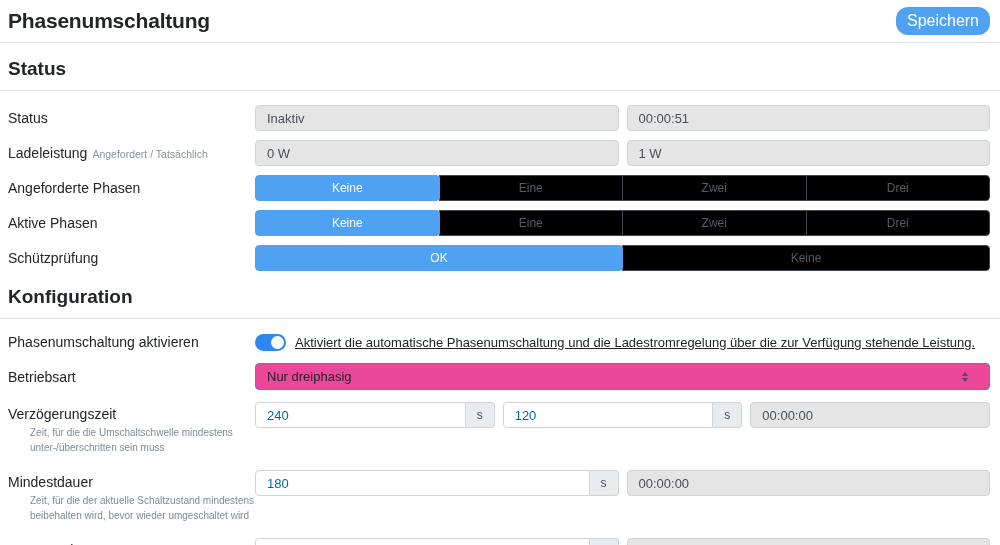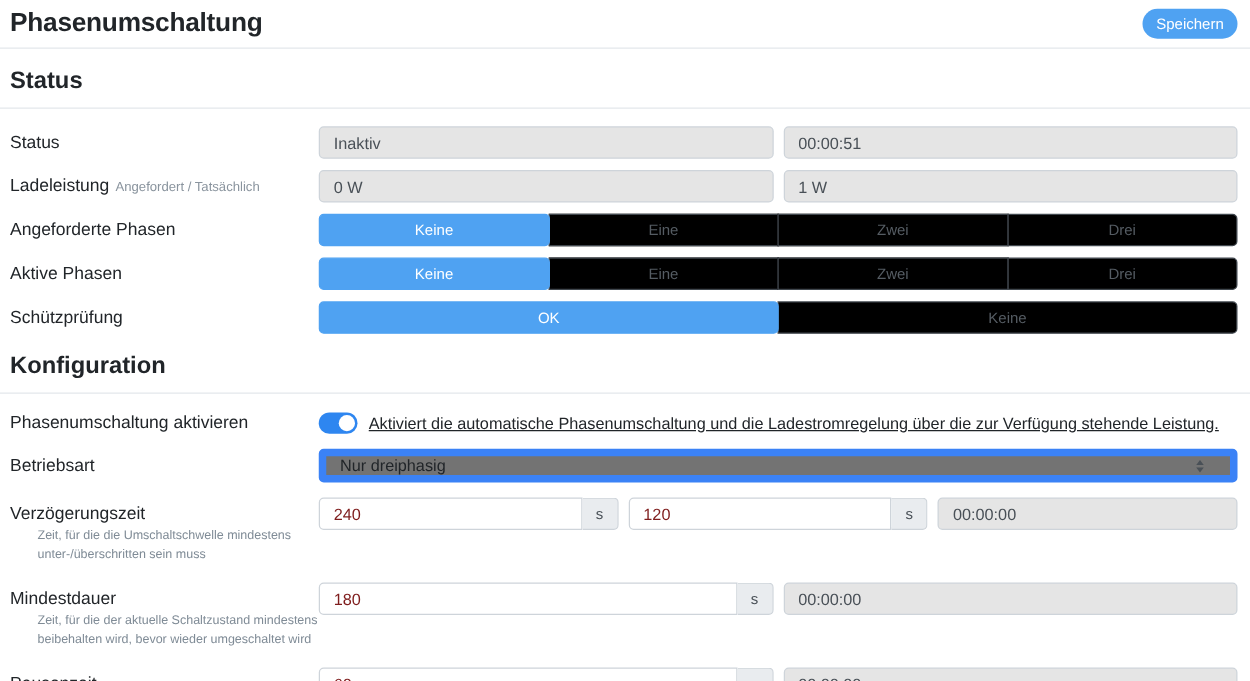--- a/index.html
+++ b/index.html
@@ -1,41 +1,41 @@
 <!DOCTYPE html>
 <html><head>
 <meta charset="utf-8">
 <style>
   * { box-sizing: border-box; margin: 0; padding: 0; }
   html, body { width: 1000px; height: 545px; overflow: hidden; background: #fff; }
   body { font-family: "Liberation Sans", sans-serif; color: #212529; }
 
   .header { display: flex; justify-content: space-between; align-items: center; padding: 7px 10px 0 8px; }
   .page-title { font-size: 21px; font-weight: 700; letter-spacing: -0.2px; }
-  .save-btn { background: #4fa2f2; color: #fff; border: none; border-radius: 12px; font-size: 12px;
+  .save-btn { background: #4fa2f2; color: #fff; border: none; border-radius: 12px; font-size: 16px;
               padding: 5px 11px; font-family: inherit; cursor: pointer; }
 
   hr.rule { border: none; border-top: 1px solid #e3e7eb; margin-top: 7px; }
 
   .section-title { font-size: 19px; font-weight: 700; margin: 15px 10px 0 8px; }
   .section-title + hr.rule { margin-top: 10px; }
 
   .rows { padding: 14px 10px 0 8px; }
   .row { display: grid; grid-template-columns: 247px 1fr; align-items: center; margin-bottom: 9px; }
   .row.top { align-items: start; }
   .row.top .label-cell { padding-top: 4px; }
   .label { font-size: 14px; color: #212529; }
   .sub-label { font-size: 10.5px; color: #8a949e; margin-left: 5px; }
   .help { font-size: 10px; color: #7f8b96; line-height: 1.5; margin-top: 3px; max-width: 240px; margin-left: 22px; }
 
   .two-col { display: grid; grid-template-columns: 1fr 1fr; gap: 8px; }
   .three-col { display: grid; grid-template-columns: 1fr 1fr 1fr; gap: 8px; }
 
   .input { height: 26px; width: 100%; border: 1px solid #ced4da; border-radius: 4px; background: #fff;
-           font-size: 13px; color: #7f1d1d; padding: 0 11px; font-family: inherit; }
+           font-size: 13px; color: #0369a1; padding: 0 11px; font-family: inherit; }
   .input:disabled, .input.disabled { background: #e5e5e5; color: #495057; }
 
   .input-group { display: flex; }
   .input-group .input { border-radius: 4px 0 0 4px; flex: 1; min-width: 0; }
   .addon { width: 29px; height: 26px; flex: 0 0 29px; background: #e9ecef; border: 1px solid #ced4da;
            border-left: none; border-radius: 0 4px 4px 0; display: flex; align-items: center;
            justify-content: center; font-size: 12px; color: #495057; }
 
   .btn-group { display: flex; height: 26px; }
   .seg { flex: 1; display: flex; align-items: center; justify-content: center; font-size: 12px;
@@ -43,22 +43,22 @@
   .seg:first-child { margin-left: 0; border-radius: 4px 0 0 4px; }
   .seg:last-child { border-radius: 0 4px 4px 0; }
   .seg.active { background: #4fa2f2; border-color: #4fa2f2; color: #fff; border-radius: 4px; z-index: 1; }
 
   .toggle-cell { display: flex; align-items: center; gap: 9px; font-size: 13px; color: #212529; text-decoration: underline; }
   .toggle { position: relative; width: 31px; height: 17px; border-radius: 9px; background: #2e86f0;
             flex: 0 0 31px; cursor: pointer; }
   .toggle .knob { position: absolute; top: 2px; right: 2px; width: 13px; height: 13px;
                   border-radius: 50%; background: #fff; }
 
-  .select { position: relative; height: 27px; border: 6px solid #3b82f6; border-radius: 4px;
-            background: #737373; display: flex; align-items: center; font-size: 13px; color: #212529;
+  .select { position: relative; height: 27px; border: 1px solid #3b82f6; border-radius: 4px;
+            background: #ec4899; display: flex; align-items: center; font-size: 13px; color: #212529;
             padding: 0 36px 0 11px; cursor: pointer; }
   .select-arrows { position: absolute; right: 21px; top: 50%; transform: translateY(-50%);
                    display: flex; flex-direction: column; gap: 2px; }
   .select-arrows .up { width: 0; height: 0; border-left: 3.5px solid transparent;
                        border-right: 3.5px solid transparent; border-bottom: 4px solid #495057; }
   .select-arrows .down { width: 0; height: 0; border-left: 3.5px solid transparent;
                          border-right: 3.5px solid transparent; border-top: 4px solid #495057; }
 
   .config-row { margin-bottom: 12px; }
   .delay-row { margin-bottom: 15px; }

